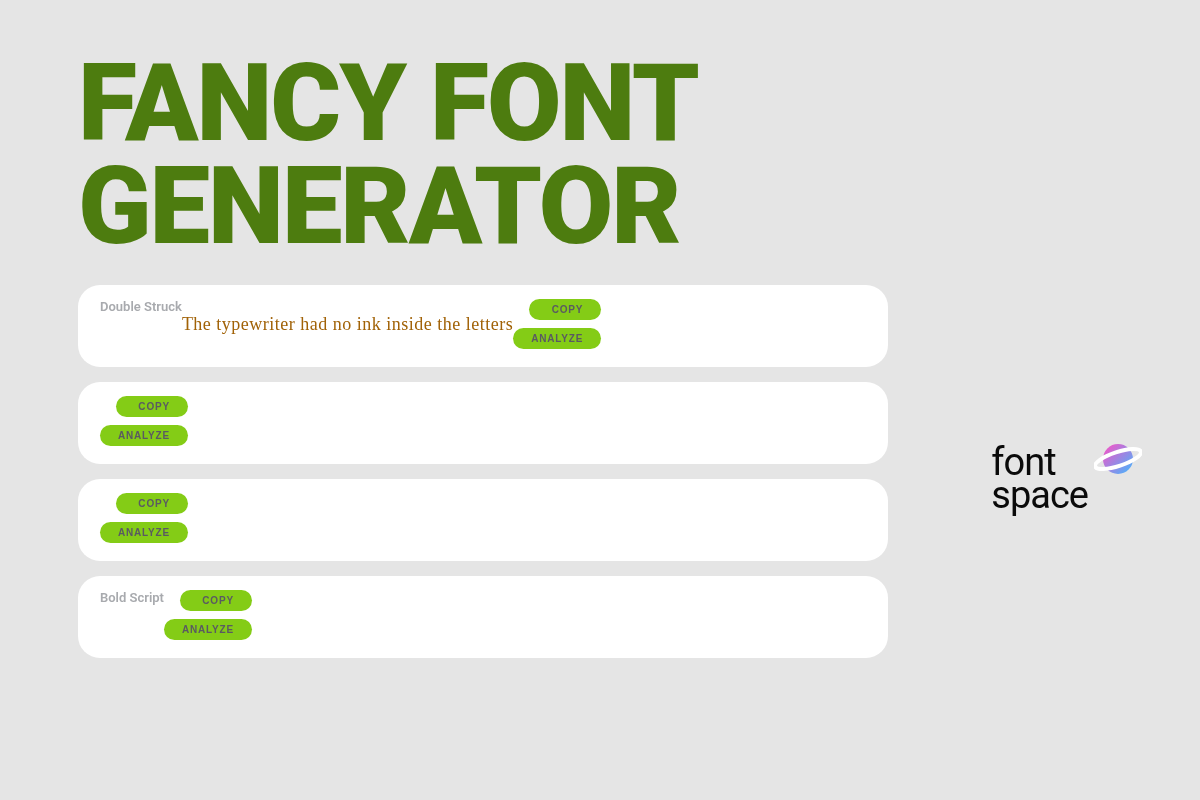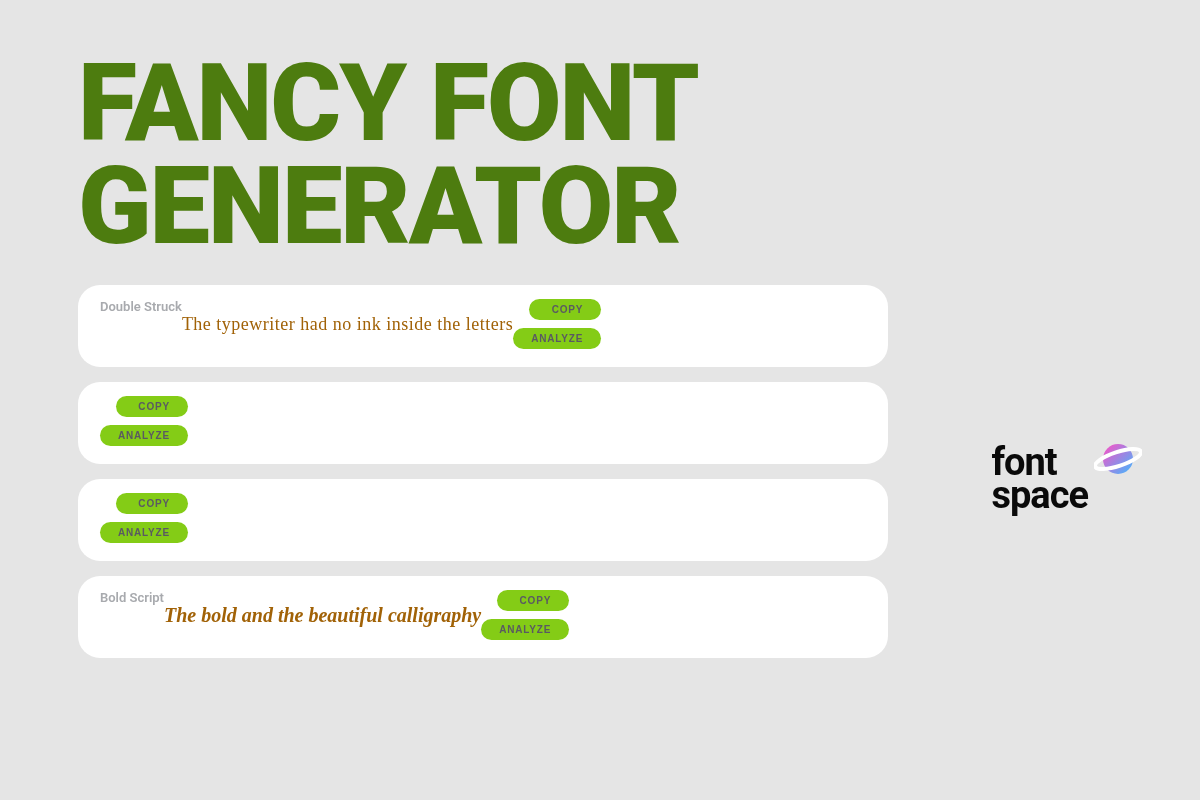--- a/index.html
+++ b/index.html
@@ -91,21 +91,21 @@
     .brand {
       position: absolute;
       right: 58px;
       top: 446px;
       display: flex;
       align-items: center;
       gap: 6px;
     }
     .brand-text {
       font-size: 38px;
-      font-weight: 700;
+      font-weight: 400;
       line-height: 0.88;
       color: #0a0a0a;
       letter-spacing: -1px;
     }
     .brand-icon {
       width: 48px;
       height: 48px;
       position: relative;
       top: -20px;
     }
@@ -142,21 +142,20 @@
       <div class="card-actions">
         <button class="pill-btn">COPY</button>
         <button class="pill-btn">ANALYZE</button>
       </div>
     </div>
   </div>
 
   <div class="card">
     <div class="card-label">Bold Script</div>
     <div class="card-body">
-      <div class="card-text bold-script">The bold and the beautiful calligraphy</div>
       <div class="card-actions">
         <button class="pill-btn">COPY</button>
         <button class="pill-btn">ANALYZE</button>
       </div>
     </div>
   </div>
 
 </div>
 
 <div class="brand">

